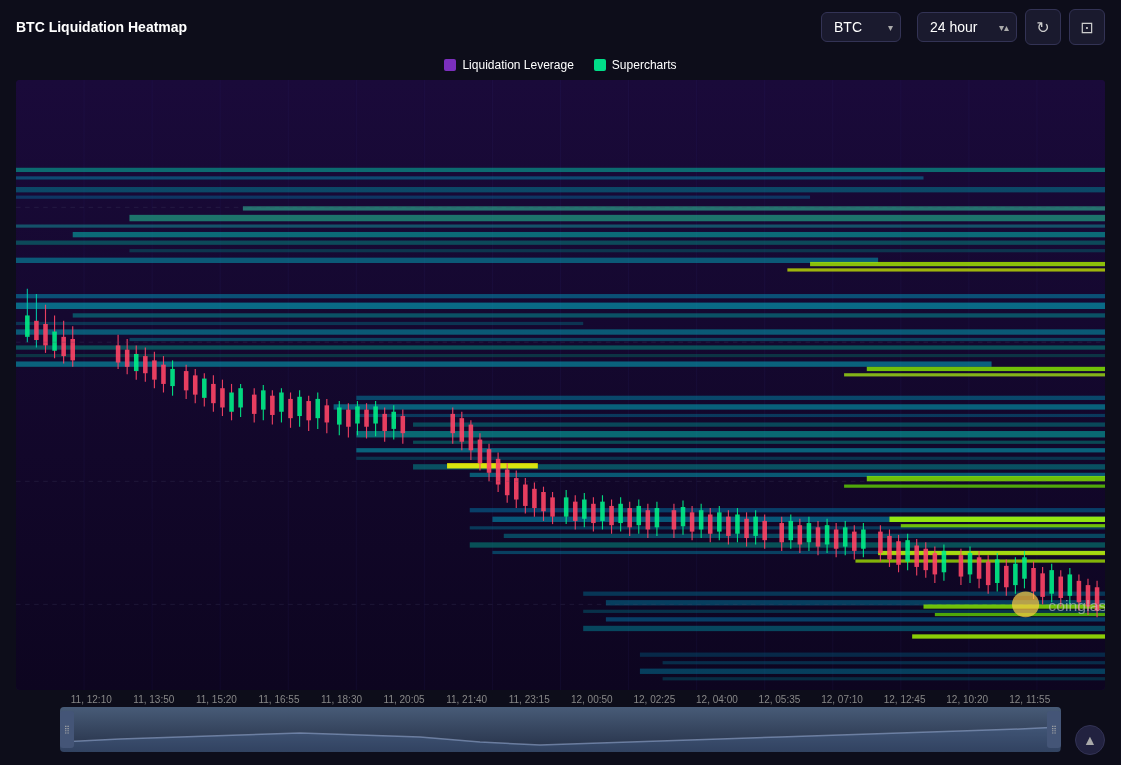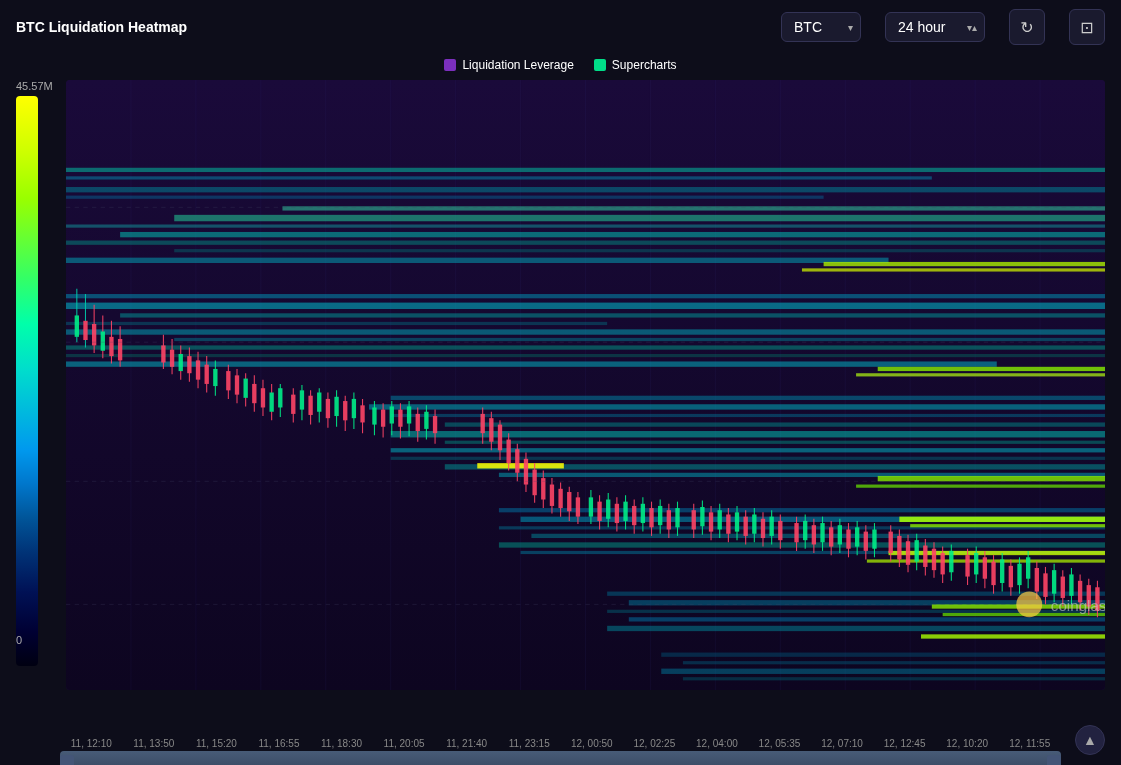--- a/index.html
+++ b/index.html
@@ -23,21 +23,21 @@
     .page-title {
       font-size: 14px;
       font-weight: 600;
       color: #ffffff;
       flex: 1;
     }
 
     .controls {
       display: flex;
       align-items: center;
-      gap: 24px;
+      gap: 8px;
     }
 
     .select-wrapper {
       position: relative;
       display: flex;
       align-items: center;
     }
 
     .btc-select, .hour-select {
       background: #1a1a2e;
@@ -51,20 +51,21 @@
       -webkit-appearance: none;
       outline: none;
     }
 
     .btc-select {
       min-width: 80px;
     }
 
     .hour-select {
       min-width: 100px;
+      margin-left: 8px;
     }
 
     .select-arrow {
       position: absolute;
       right: 8px;
       pointer-events: none;
       color: #aaa;
       font-size: 10px;
     }
 
@@ -181,21 +182,20 @@
     }
 
     .time-axis {
       display: flex;
       align-items: center;
       padding: 4px 0 0 60px;
       font-size: 10px;
       color: #888888;
       justify-content: space-between;
       padding-right: 60px;
-      margin-top: 44px;
     }
 
     .time-label {
       flex: 1;
       text-align: center;
     }
 
     .mini-chart-container {
       height: 55px;
       padding: 0 60px 0 60px;
@@ -318,25 +318,20 @@
     <span>Liquidation Leverage</span>
   </div>
   <div class="legend-item">
     <div class="legend-dot" style="background:#00dd88;"></div>
     <span>Supercharts</span>
   </div>
 </div>
 
 <div class="chart-container">
 
-  <div style="position:relative; width:50px; flex-shrink:0;">
-    <span class="color-bar-label" style="position:relative; left:0; top:0; display:block; margin-bottom:4px; font-size:11px; color:#aaa;">45.57M</span>
-    <div class="color-bar"></div>
-    <span class="color-bar-zero" style="position:relative; left:0; display:block; margin-top:4px; font-size:11px; color:#aaa;">0</span>
-  </div>
 
   <div class="heatmap-canvas">
     <div class="heatmap-bg"></div>
     <svg class="heatmap-svg" viewBox="0 0 960 570" preserveAspectRatio="none">
       <defs>
         <linearGradient id="bgGrad" x1="0" y1="0" x2="0" y2="1">
           <stop offset="0%" stop-color="#1a0a3a"></stop>
           <stop offset="100%" stop-color="#0d0520"></stop>
         </linearGradient>
 

